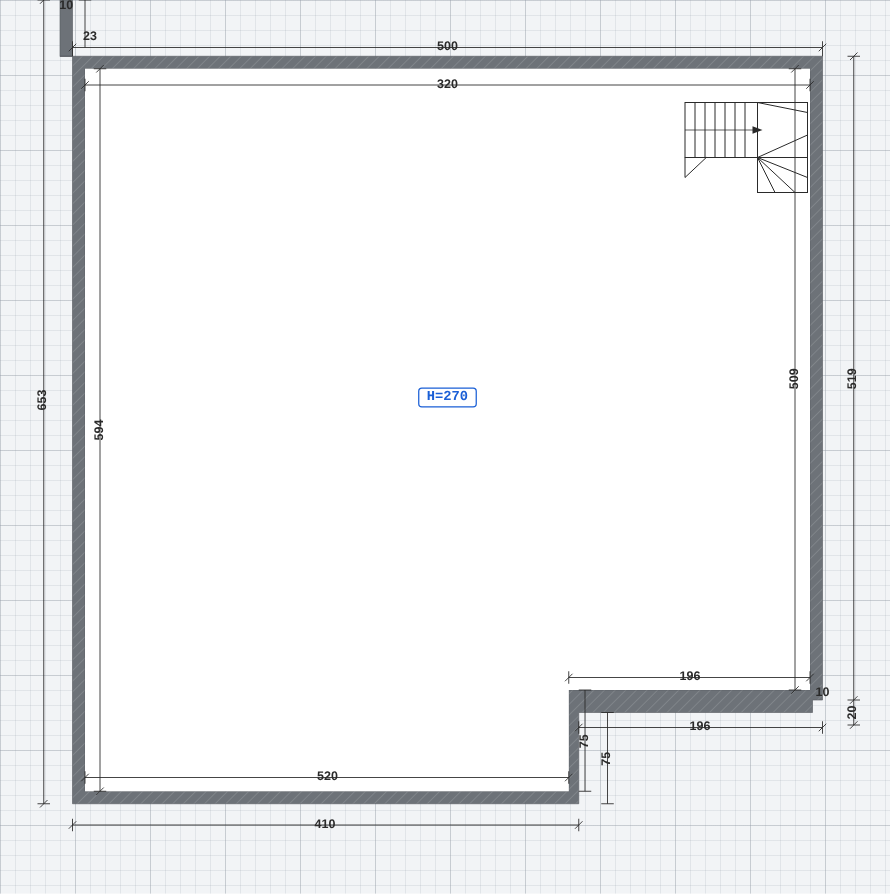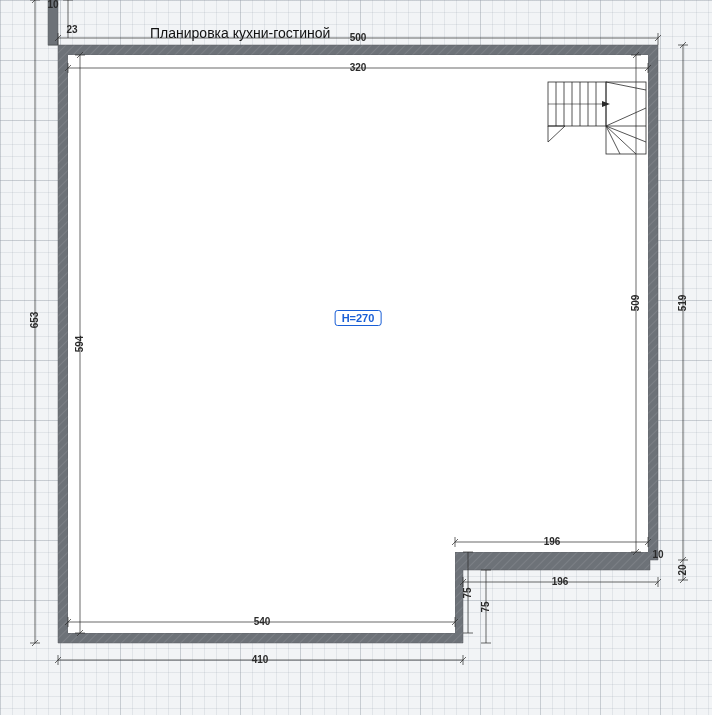--- a/index.html
+++ b/index.html
@@ -66,21 +66,20 @@
   .room { fill: #ffffff; }
   .dim-line { stroke: #2a2a2a; stroke-width: 0.7; }
   .dim-tick { stroke: #2a2a2a; stroke-width: 0.7; }
   .stairs-line { stroke: #2a2a2a; stroke-width: 0.8; fill: none; }
 </style>
 </head>
 <body>
 
 <div class="canvas">
 
-  <div class="title" style="left:150px; top:25px;">Планировка кухни-гостиной</div>
 
   <svg width="712" height="715" style="position:absolute; left:0; top:0;">
     <defs>
       <pattern id="wallHatch" patternUnits="userSpaceOnUse" width="6" height="6" patternTransform="rotate(45)">
         <rect width="6" height="6" fill="#6d7278"></rect>
         <line x1="0" y1="0" x2="0" y2="6" stroke="#8a8e93" stroke-width="1"></line>
       </pattern>
     </defs>
 
     <rect x="48" y="0" width="10" height="45" fill="url(#wallHatch)" class="wall"></rect>
@@ -242,37 +241,37 @@
       <line x1="55" y1="663" x2="61" y2="657" class="dim-tick"></line>
       <line x1="460" y1="663" x2="466" y2="657" class="dim-tick"></line>
     </g>
 
     <g>
       <line x1="68" y1="0" x2="68" y2="38" class="dim-line"></line>
       <line x1="63" y1="0" x2="73" y2="0" class="dim-tick"></line>
     </g>
   </svg>
 
-  <div class="ceiling-badge" style="left:358px; top:318px;">H=270</div>
+  <div class="ceiling-badge" style="left:358px; top:318px;font-family:Liberation Mono, monospace;">H=270</div>
 
   <div class="dim-label h" style="left:358px; top:38px;">500</div>
   <div class="dim-label h" style="left:53px; top:5px;">10</div>
   <div class="dim-label h" style="left:72px; top:30px;">23</div>
   <div class="dim-label h" style="left:358px; top:68px;">320</div>
 
   <div class="dim-label v" style="left:35px; top:320px;">653</div>
   <div class="dim-label v" style="left:80px; top:344px;">594</div>
 
   <div class="dim-label v" style="left:683px; top:303px;">519</div>
   <div class="dim-label v" style="left:636px; top:303px;">509</div>
   <div class="dim-label v" style="left:683px; top:570px;">20</div>
 
   <div class="dim-label h" style="left:552px; top:542px;">196</div>
   <div class="dim-label h" style="left:658px; top:555px;">10</div>
   <div class="dim-label h" style="left:560px; top:582px;">196</div>
 
   <div class="dim-label v" style="left:468px; top:593px;">75</div>
   <div class="dim-label v" style="left:486px; top:607px;">75</div>
 
-  <div class="dim-label h" style="left:262px; top:622px;">540</div>
+  <div class="dim-label h" style="left:262px; top:622px;">520</div>
   <div class="dim-label h" style="left:260px; top:660px;">410</div>
 
 </div>
 
 </body></html>

